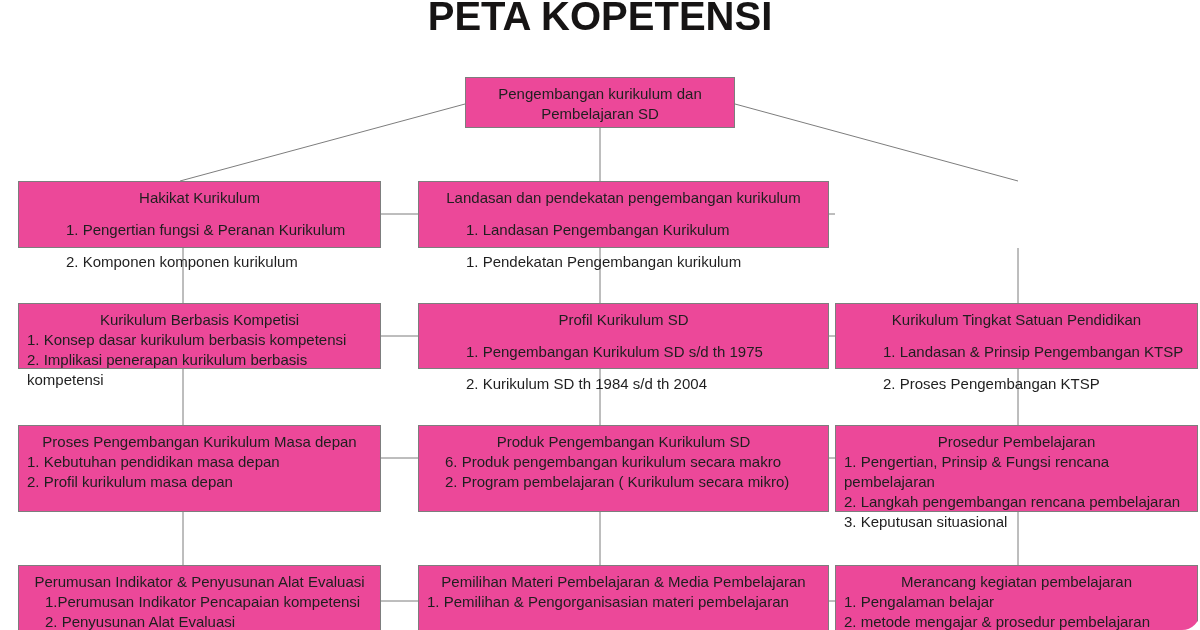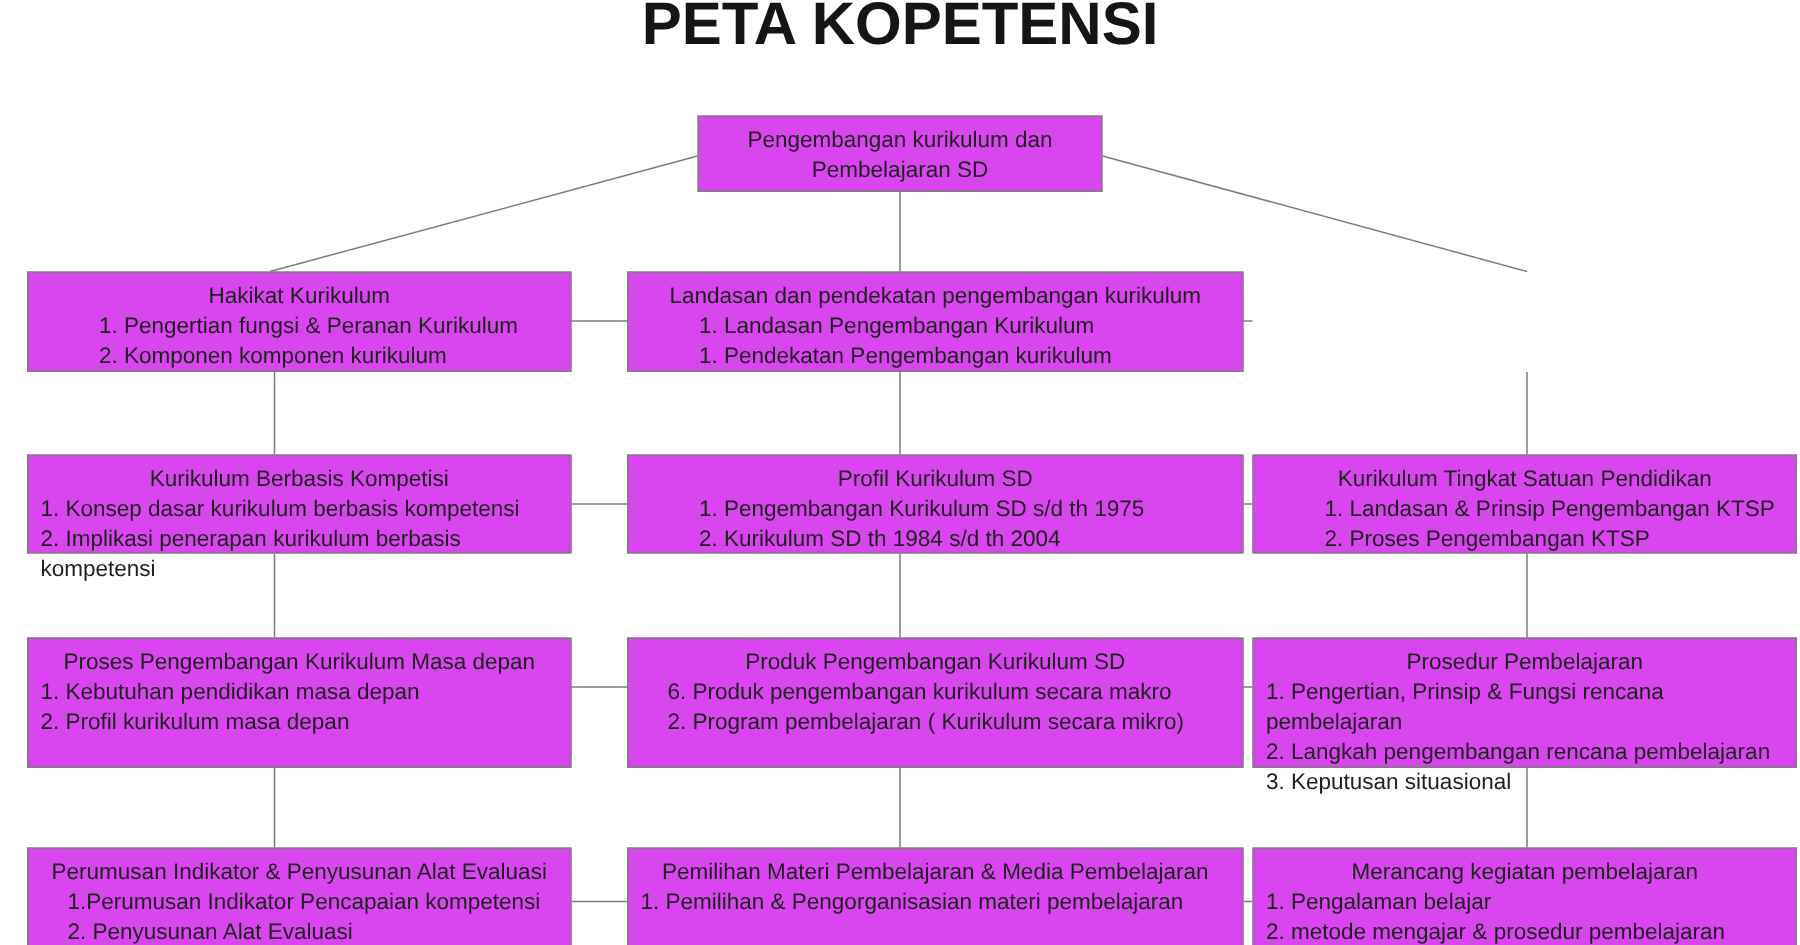--- a/index.html
+++ b/index.html
@@ -8,20 +8,21 @@
     background: #ffffff;
     font-family: "Liberation Sans", sans-serif;
   }
   #canvas {
     position: relative;
     width: 1200px;
     height: 630px;
     overflow: hidden;
     background: #ffffff;
     color: #1f1f1f;
+    border-radius: 18px;
   }
   #connector-layer {
     position: absolute;
     top: 0; left: 0;
     width: 1200px;
     height: 630px;
   }
   #connector-layer line {
     stroke: #7d7d7d;
     stroke-width: 1;
@@ -33,40 +34,40 @@
     width: 1200px;
     text-align: center;
     font-size: 40px;
     font-weight: 700;
     letter-spacing: 0px;
     color: #161414;
   }
   .box {
     position: absolute;
     border: 1px solid #7d7d7d;
-    background: #d946ef;
+    background: #ec4899;
     box-sizing: border-box;
     font-size: 15px;
     line-height: 20px;
     padding-top: 6px;
   }
   .box .heading { text-align: center; }
   .root-box {
     left: 465px; top: 77px;
     width: 270px; height: 51px;
     text-align: center;
   }
   .col-left  { left: 18px;   width: 363px; }
   .col-mid   { left: 418px; width: 411px; }
   .col-right { left: 835px; width: 363px; }
   .row2 { top: 181px; height: 67px; }
   .row3 { top: 303px; height: 66px; }
   .row4 { top: 425px; height: 87px; }
   .row5 { top: 565px; height: 75px; }
-  .items.indent-lg .item { padding-left: 47px; }
+  .items.indent-lg .item { padding-left: 47px; margin-top: 12px; }
   .items.indent-md .item { padding-left: 26px; }
   .items.indent-sm .item { padding-left: 8px; }
 </style>
 </head>
 <body>
 
 <div id="canvas">
 
   <svg id="connector-layer" viewBox="0 0 1200 630" xmlns="http://www.w3.org/2000/svg">
     <line x1="465" y1="104" x2="180" y2="181"></line>

